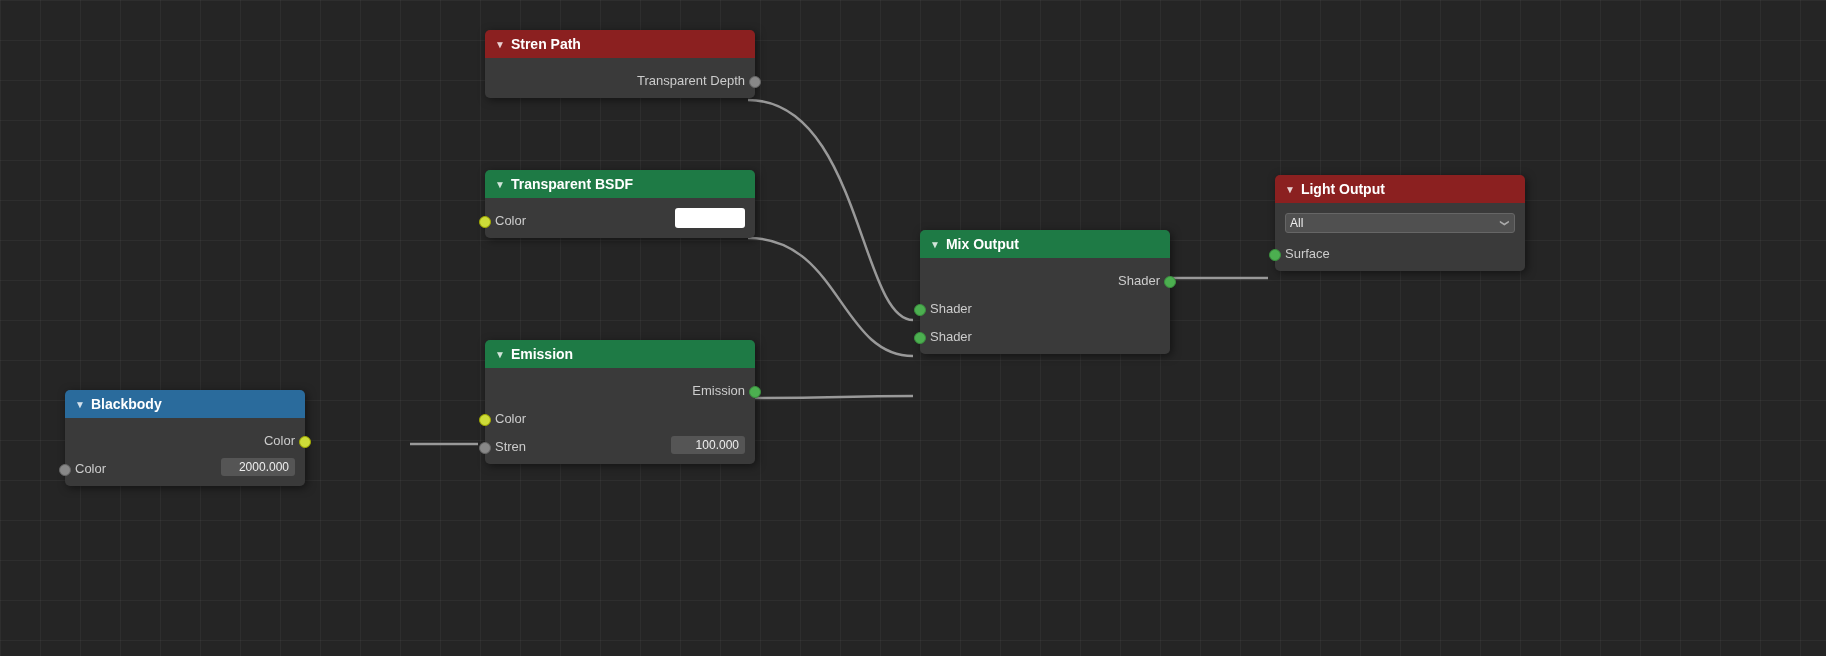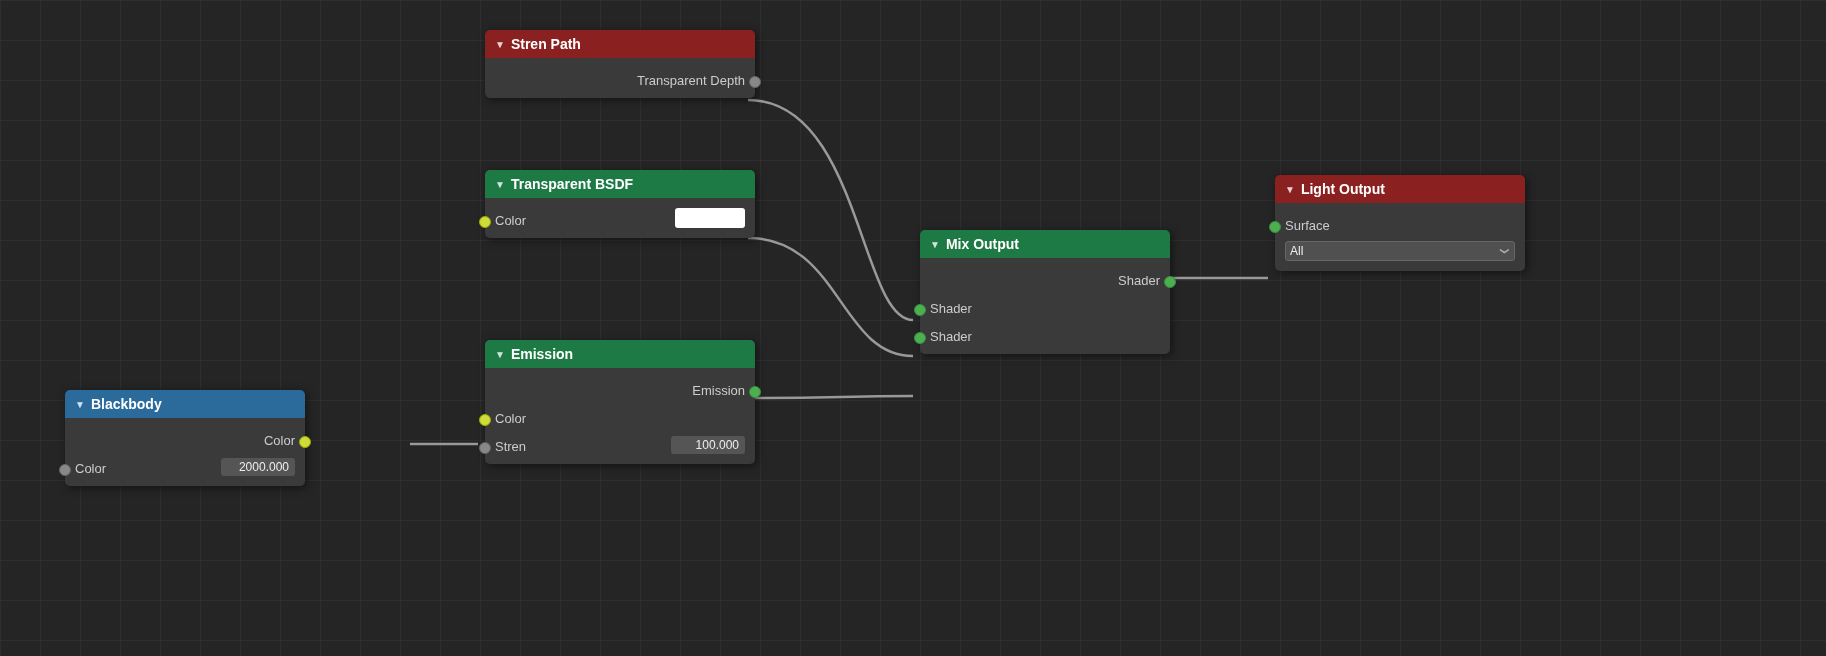--- a/index.html
+++ b/index.html
@@ -287,27 +287,27 @@
   </div>
 
   <div class="node" style="left:1275px; top:175px; width:250px;">
     <div class="node-header header-red">
       <span class="triangle">▼</span>
       <span>Light Output</span>
     </div>
     <div class="node-body">
 
       <div class="node-row">
-        <span class="socket socket-green socket-left"></span>
-        <span class="label">Surface</span>
-      </div>
-
-      <div class="node-row">
         <div class="select-wrapper">
           <select class="node-select">
             <option>All</option>
           </select>
         </div>
       </div>
+
+      <div class="node-row">
+        <span class="socket socket-green socket-left"></span>
+        <span class="label">Surface</span>
+      </div>
     </div>
   </div>
 
 </div>
 
 </body></html>

